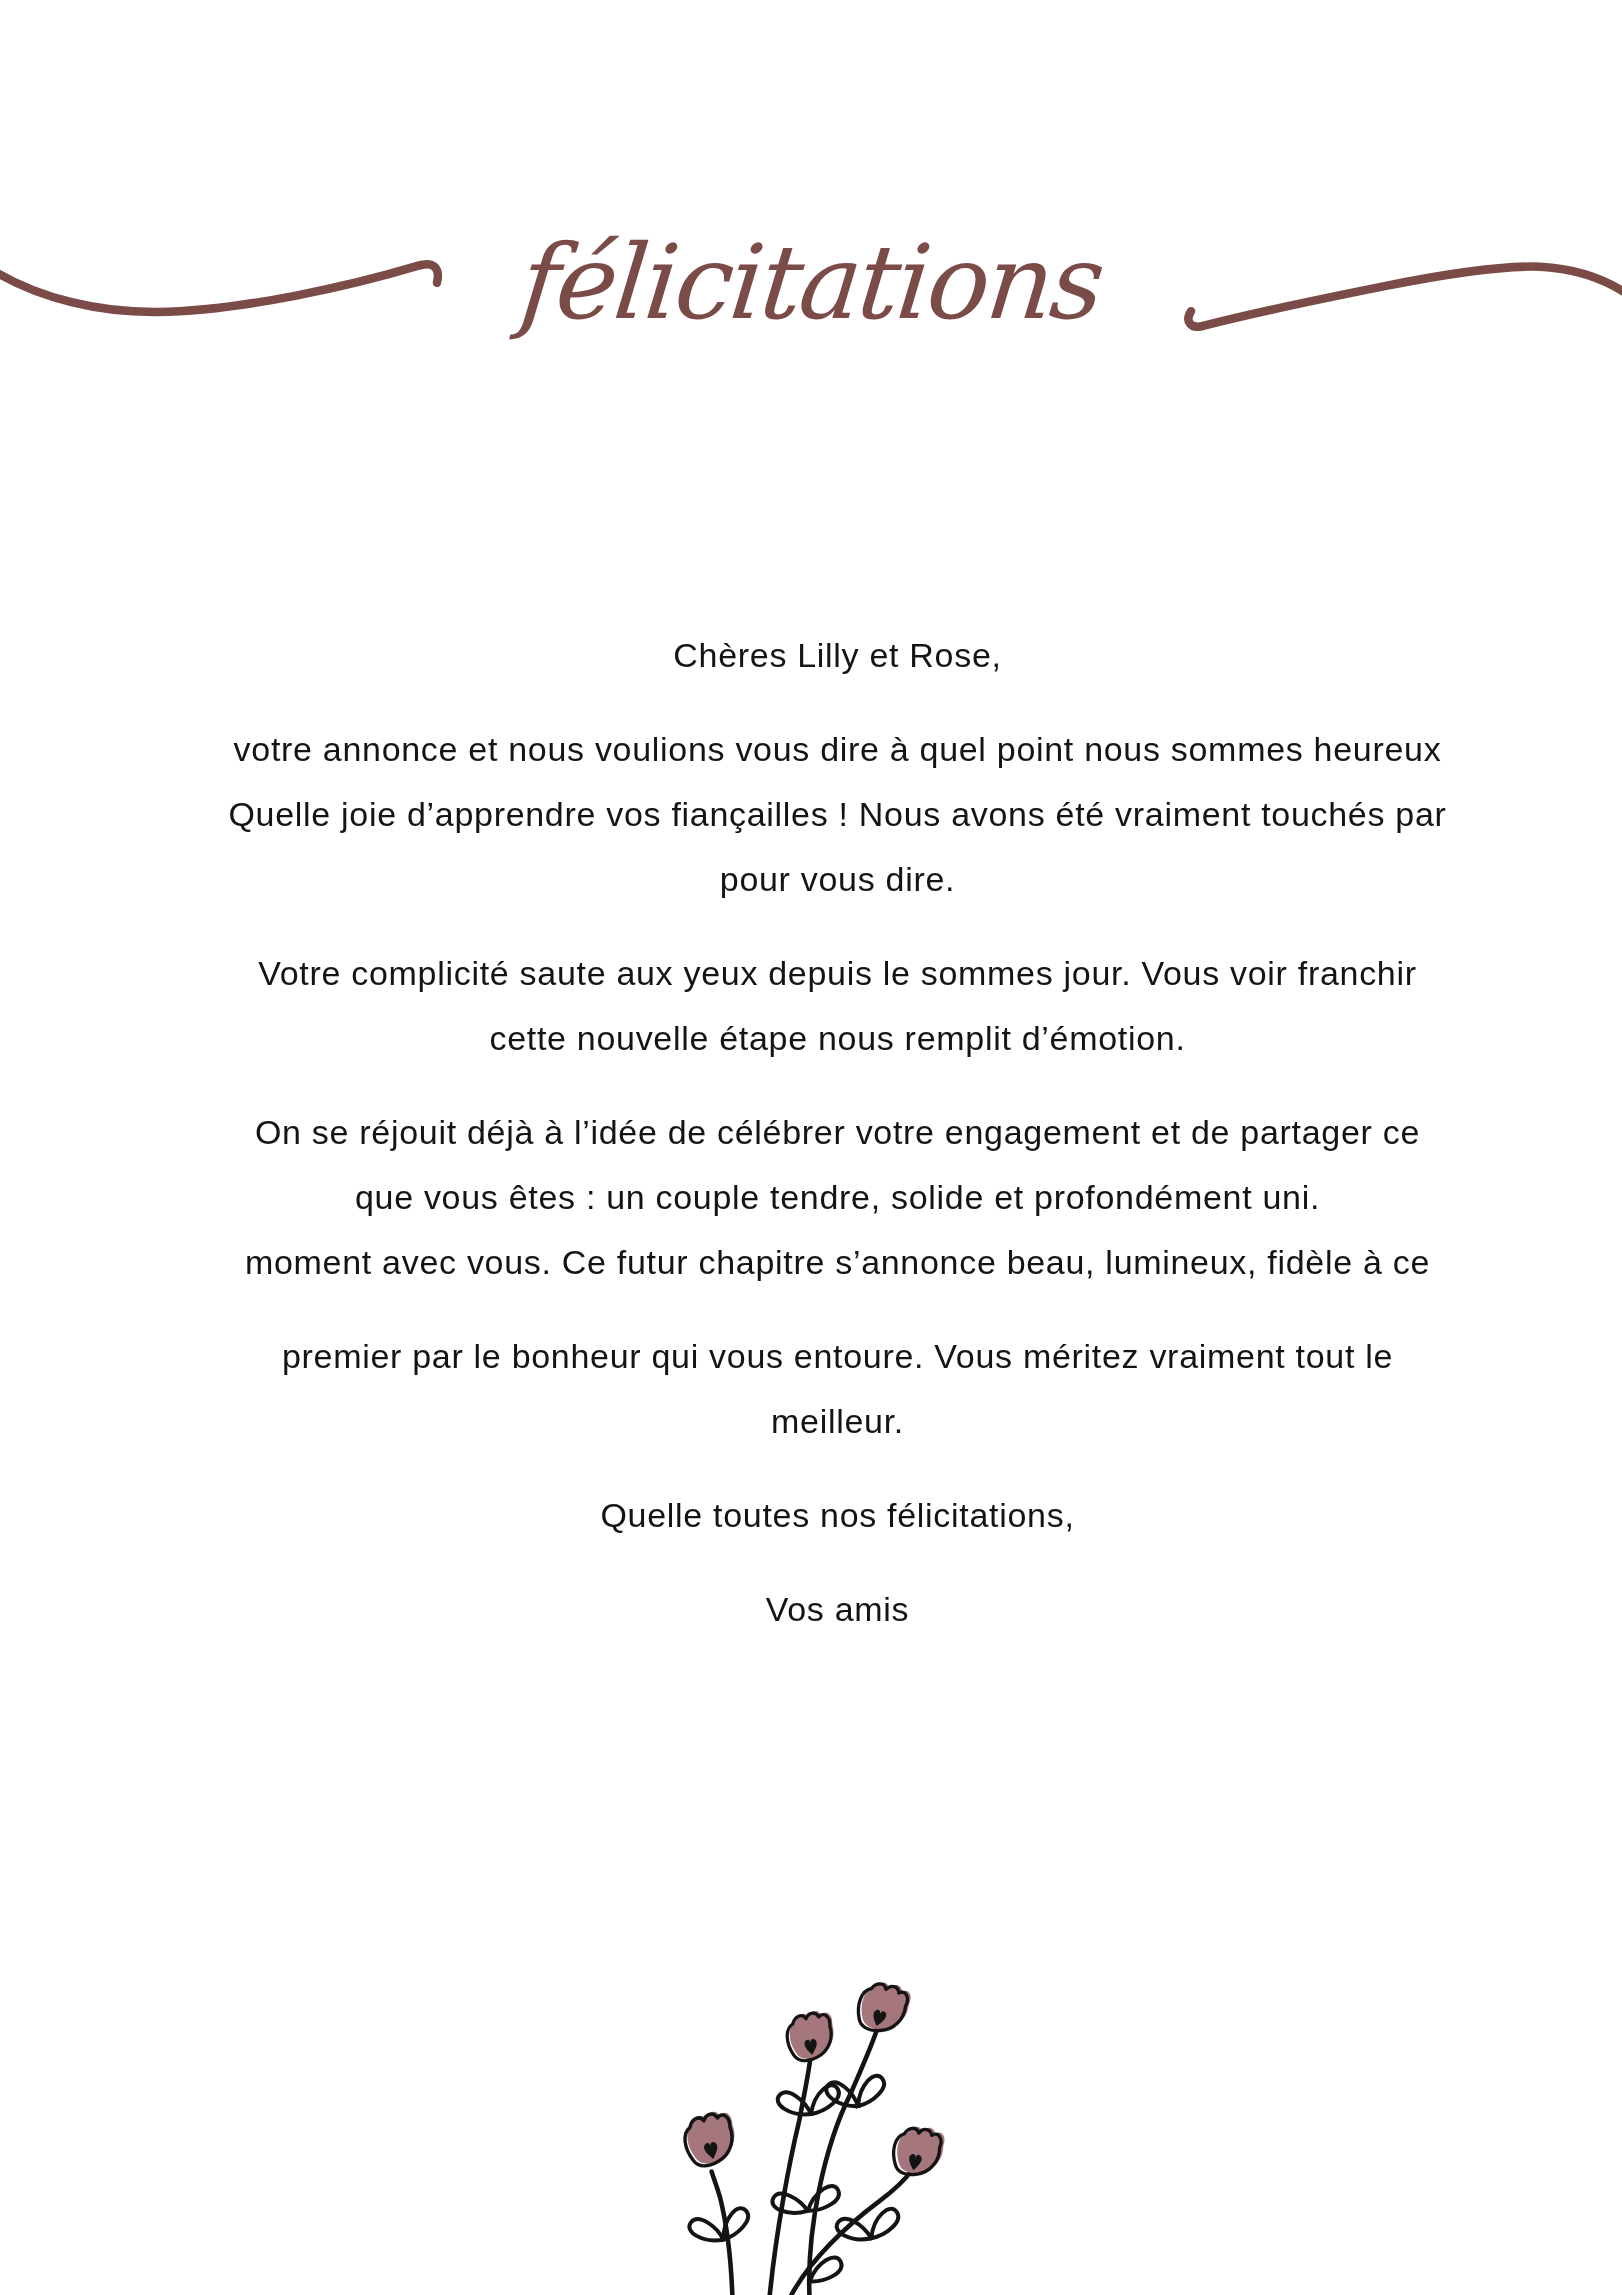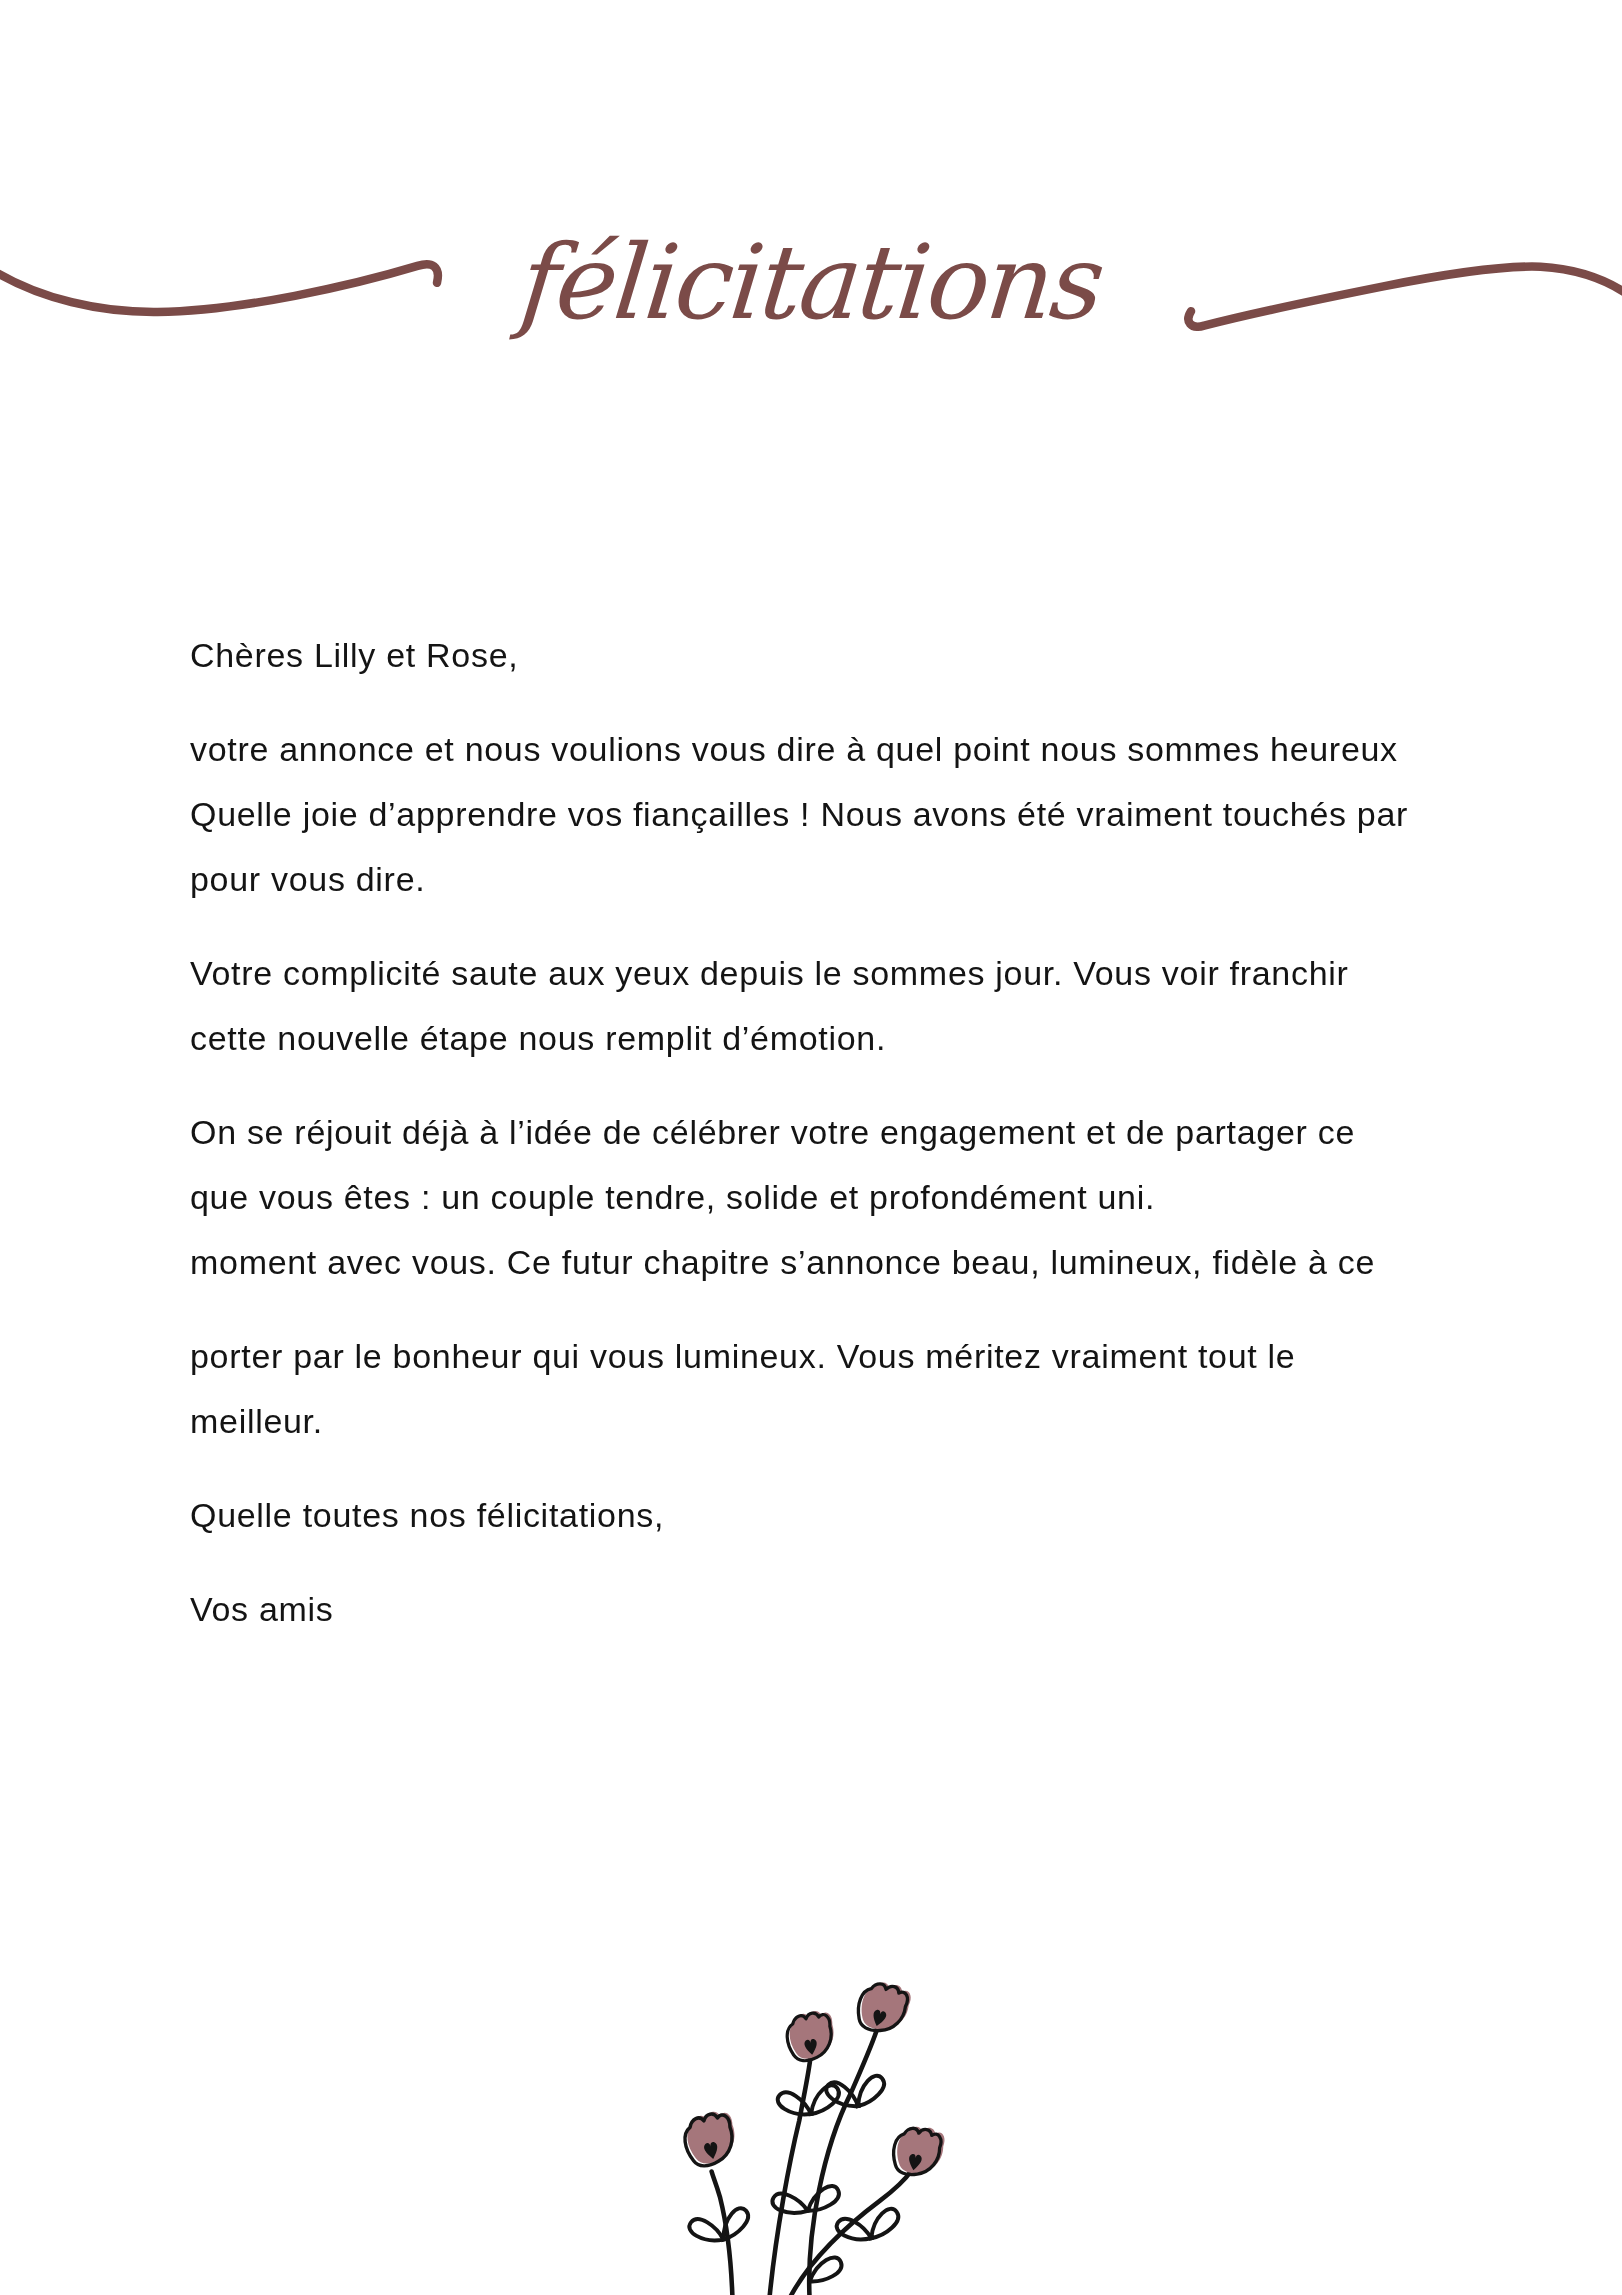--- a/index.html
+++ b/index.html
@@ -36,21 +36,21 @@
   .flourish.right{left:1174px;top:226px;}
   .flourish path{stroke:var(--maroon);stroke-width:13;fill:none;stroke-linecap:round;}
   
   .letter{
     position:absolute;
     left:190px;top:623px;width:1295px;
     color:var(--ink);
     font-size:34px;
     letter-spacing:0.7px;
   }
-  .para{margin:0 0 29px 0;}
+  .para{margin:0 0 29px 0;text-align:center;}
   .line{line-height:65px;white-space:nowrap;}
   
   .bouquet{position:absolute;left:641px;top:1949px;}
   .bouquet .stem,.bouquet .leaf{stroke:var(--ink);stroke-width:7;fill:none;stroke-linecap:round;}
   .bouquet .leaf{stroke-width:6;}
   .bouquet .petal-fill{fill:var(--petal);stroke:none;}
   .bouquet .petal-outline{stroke:var(--ink);stroke-width:6;fill:none;stroke-linejoin:round;}
   .bouquet .petal-heart{fill:var(--ink);stroke:none;}
 </style>
 </head>
@@ -82,21 +82,21 @@
       <div class="para">
         <div class="line">Votre complicité saute aux yeux depuis le sommes jour. Vous voir franchir</div>
         <div class="line">cette nouvelle étape nous remplit d’émotion.</div>
       </div>
       <div class="para">
         <div class="line">On se réjouit déjà à l’idée de célébrer votre engagement et de partager ce</div>
         <div class="line">que vous êtes : un couple tendre, solide et profondément uni.</div>
         <div class="line">moment avec vous. Ce futur chapitre s’annonce beau, lumineux, fidèle à ce</div>
       </div>
       <div class="para">
-        <div class="line">porter par le bonheur qui vous lumineux. Vous méritez vraiment tout le</div>
+        <div class="line">premier par le bonheur qui vous entoure. Vous méritez vraiment tout le</div>
         <div class="line">meilleur.</div>
       </div>
       <div class="para">
         <div class="line">Quelle toutes nos félicitations,</div>
       </div>
       <div class="para">
         <div class="line">Vos amis</div>
       </div>
     </div>
 

